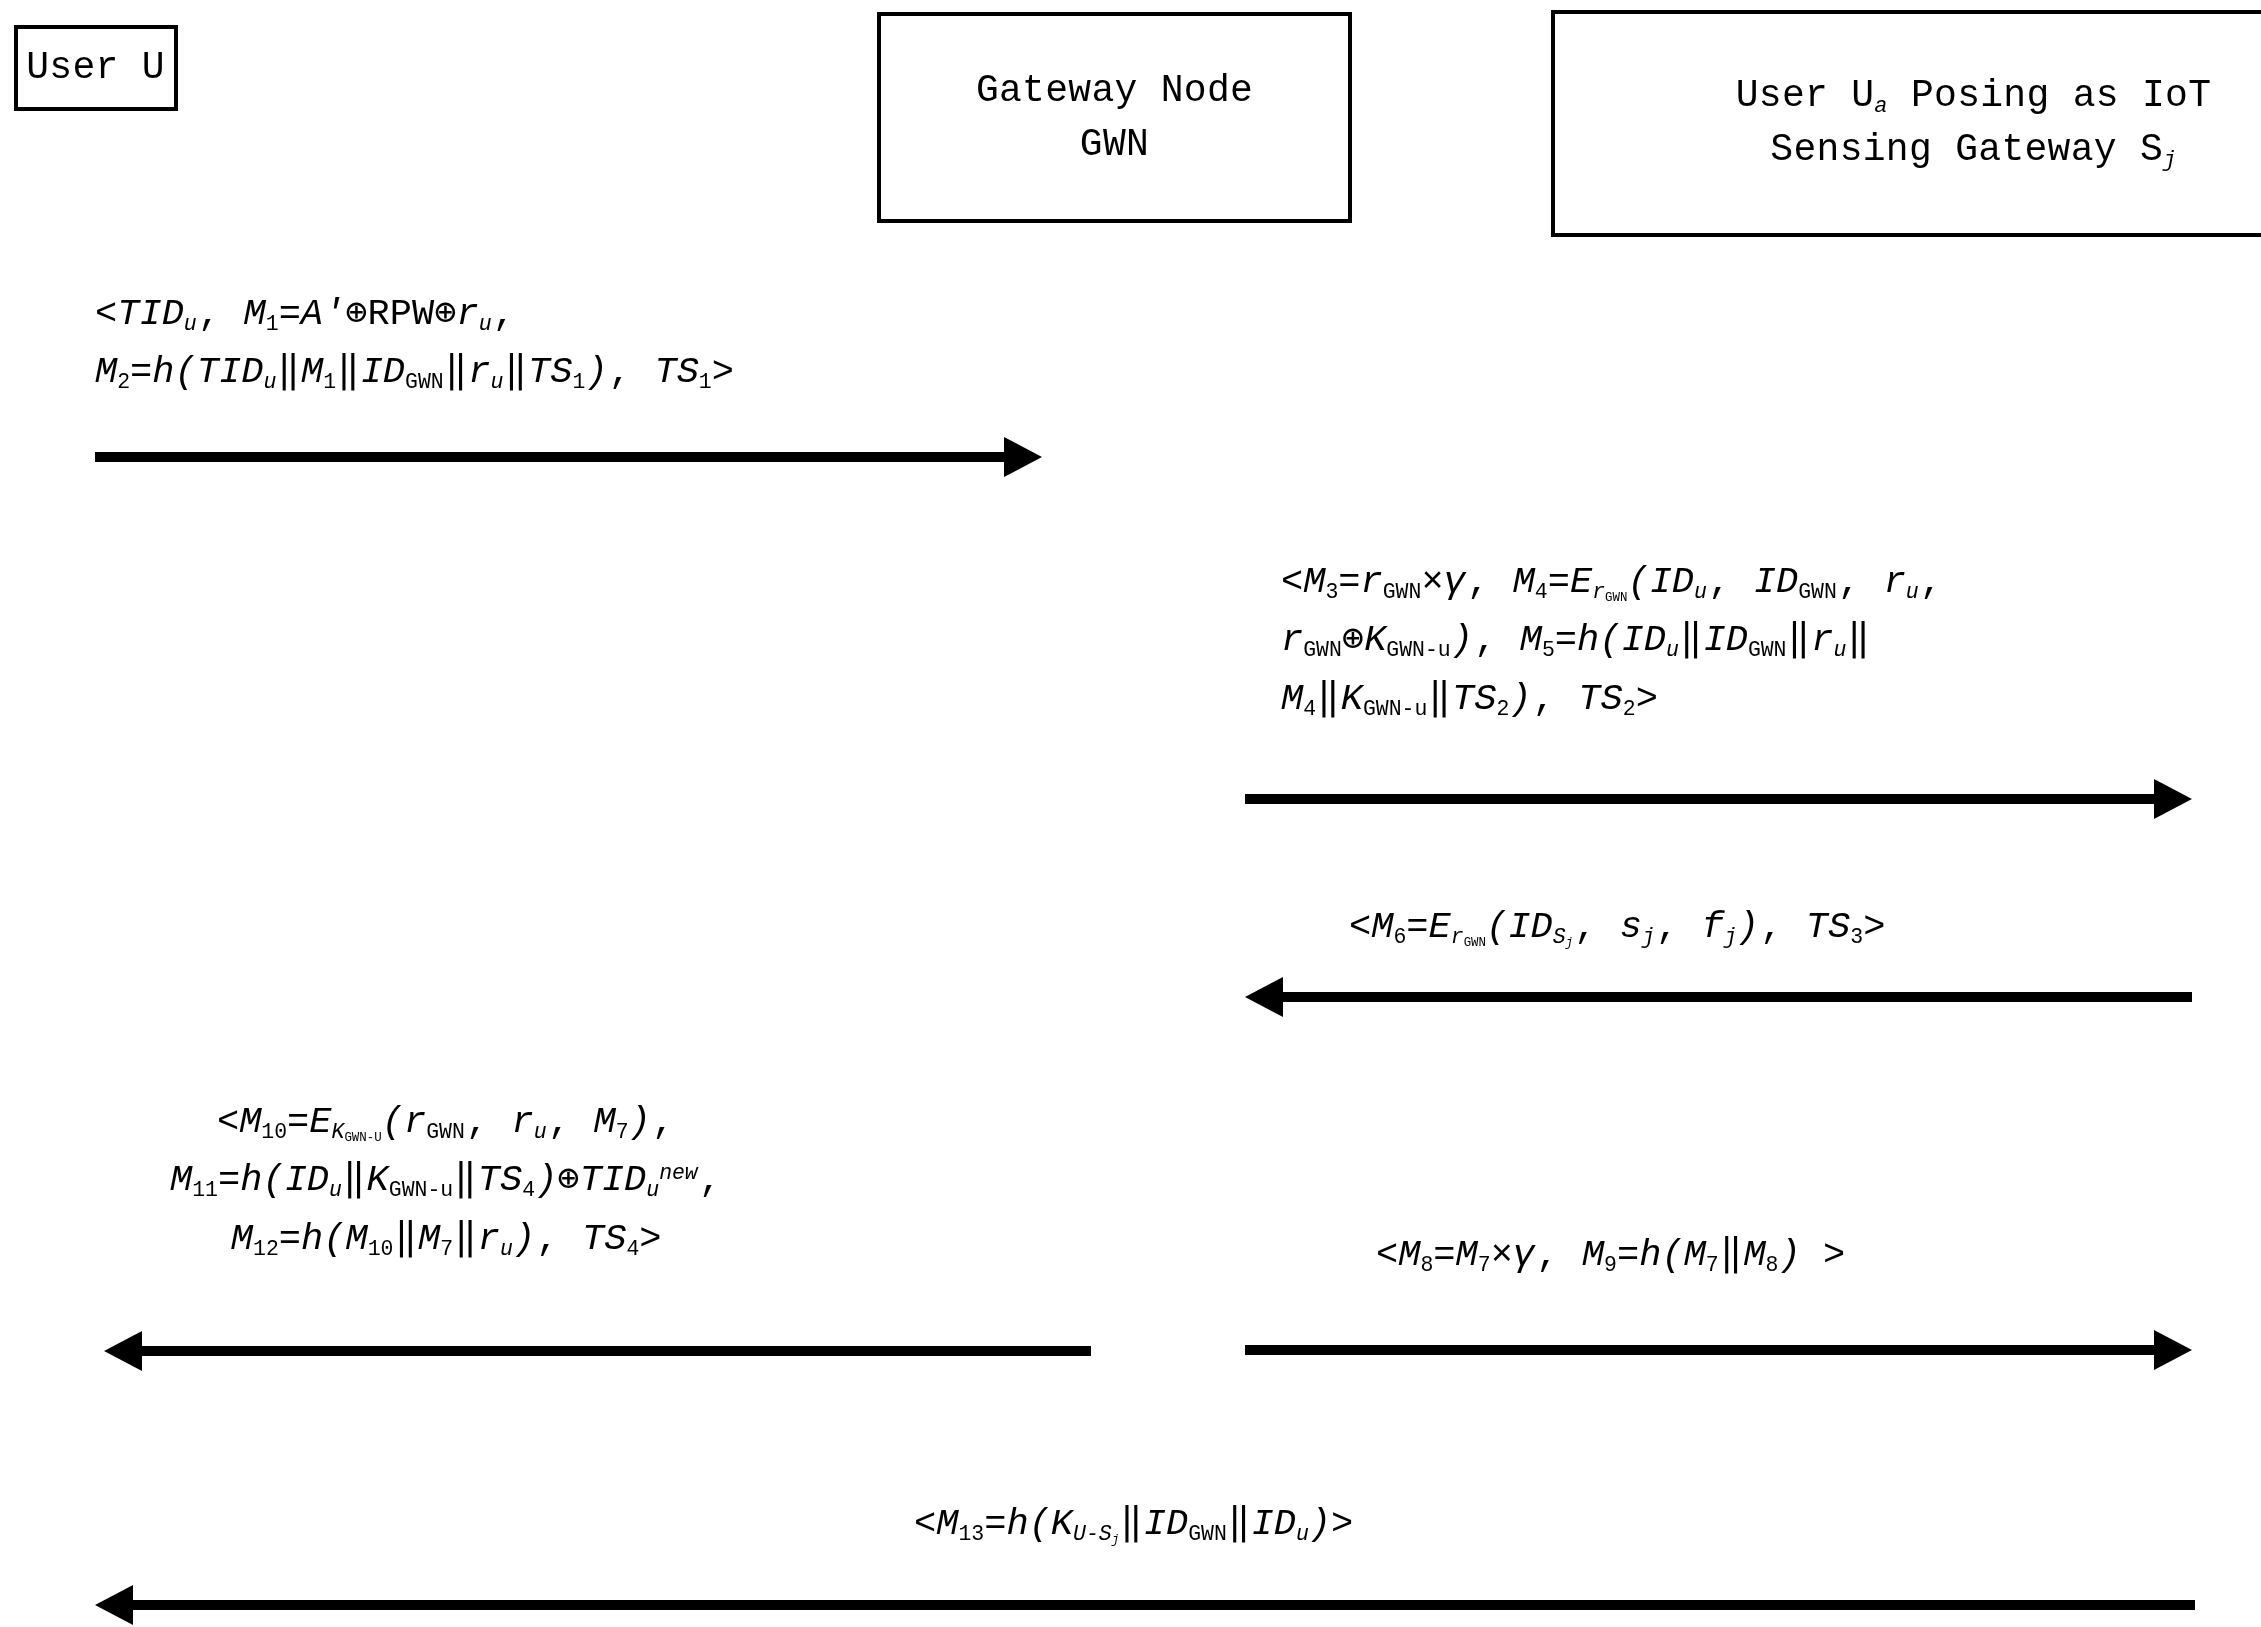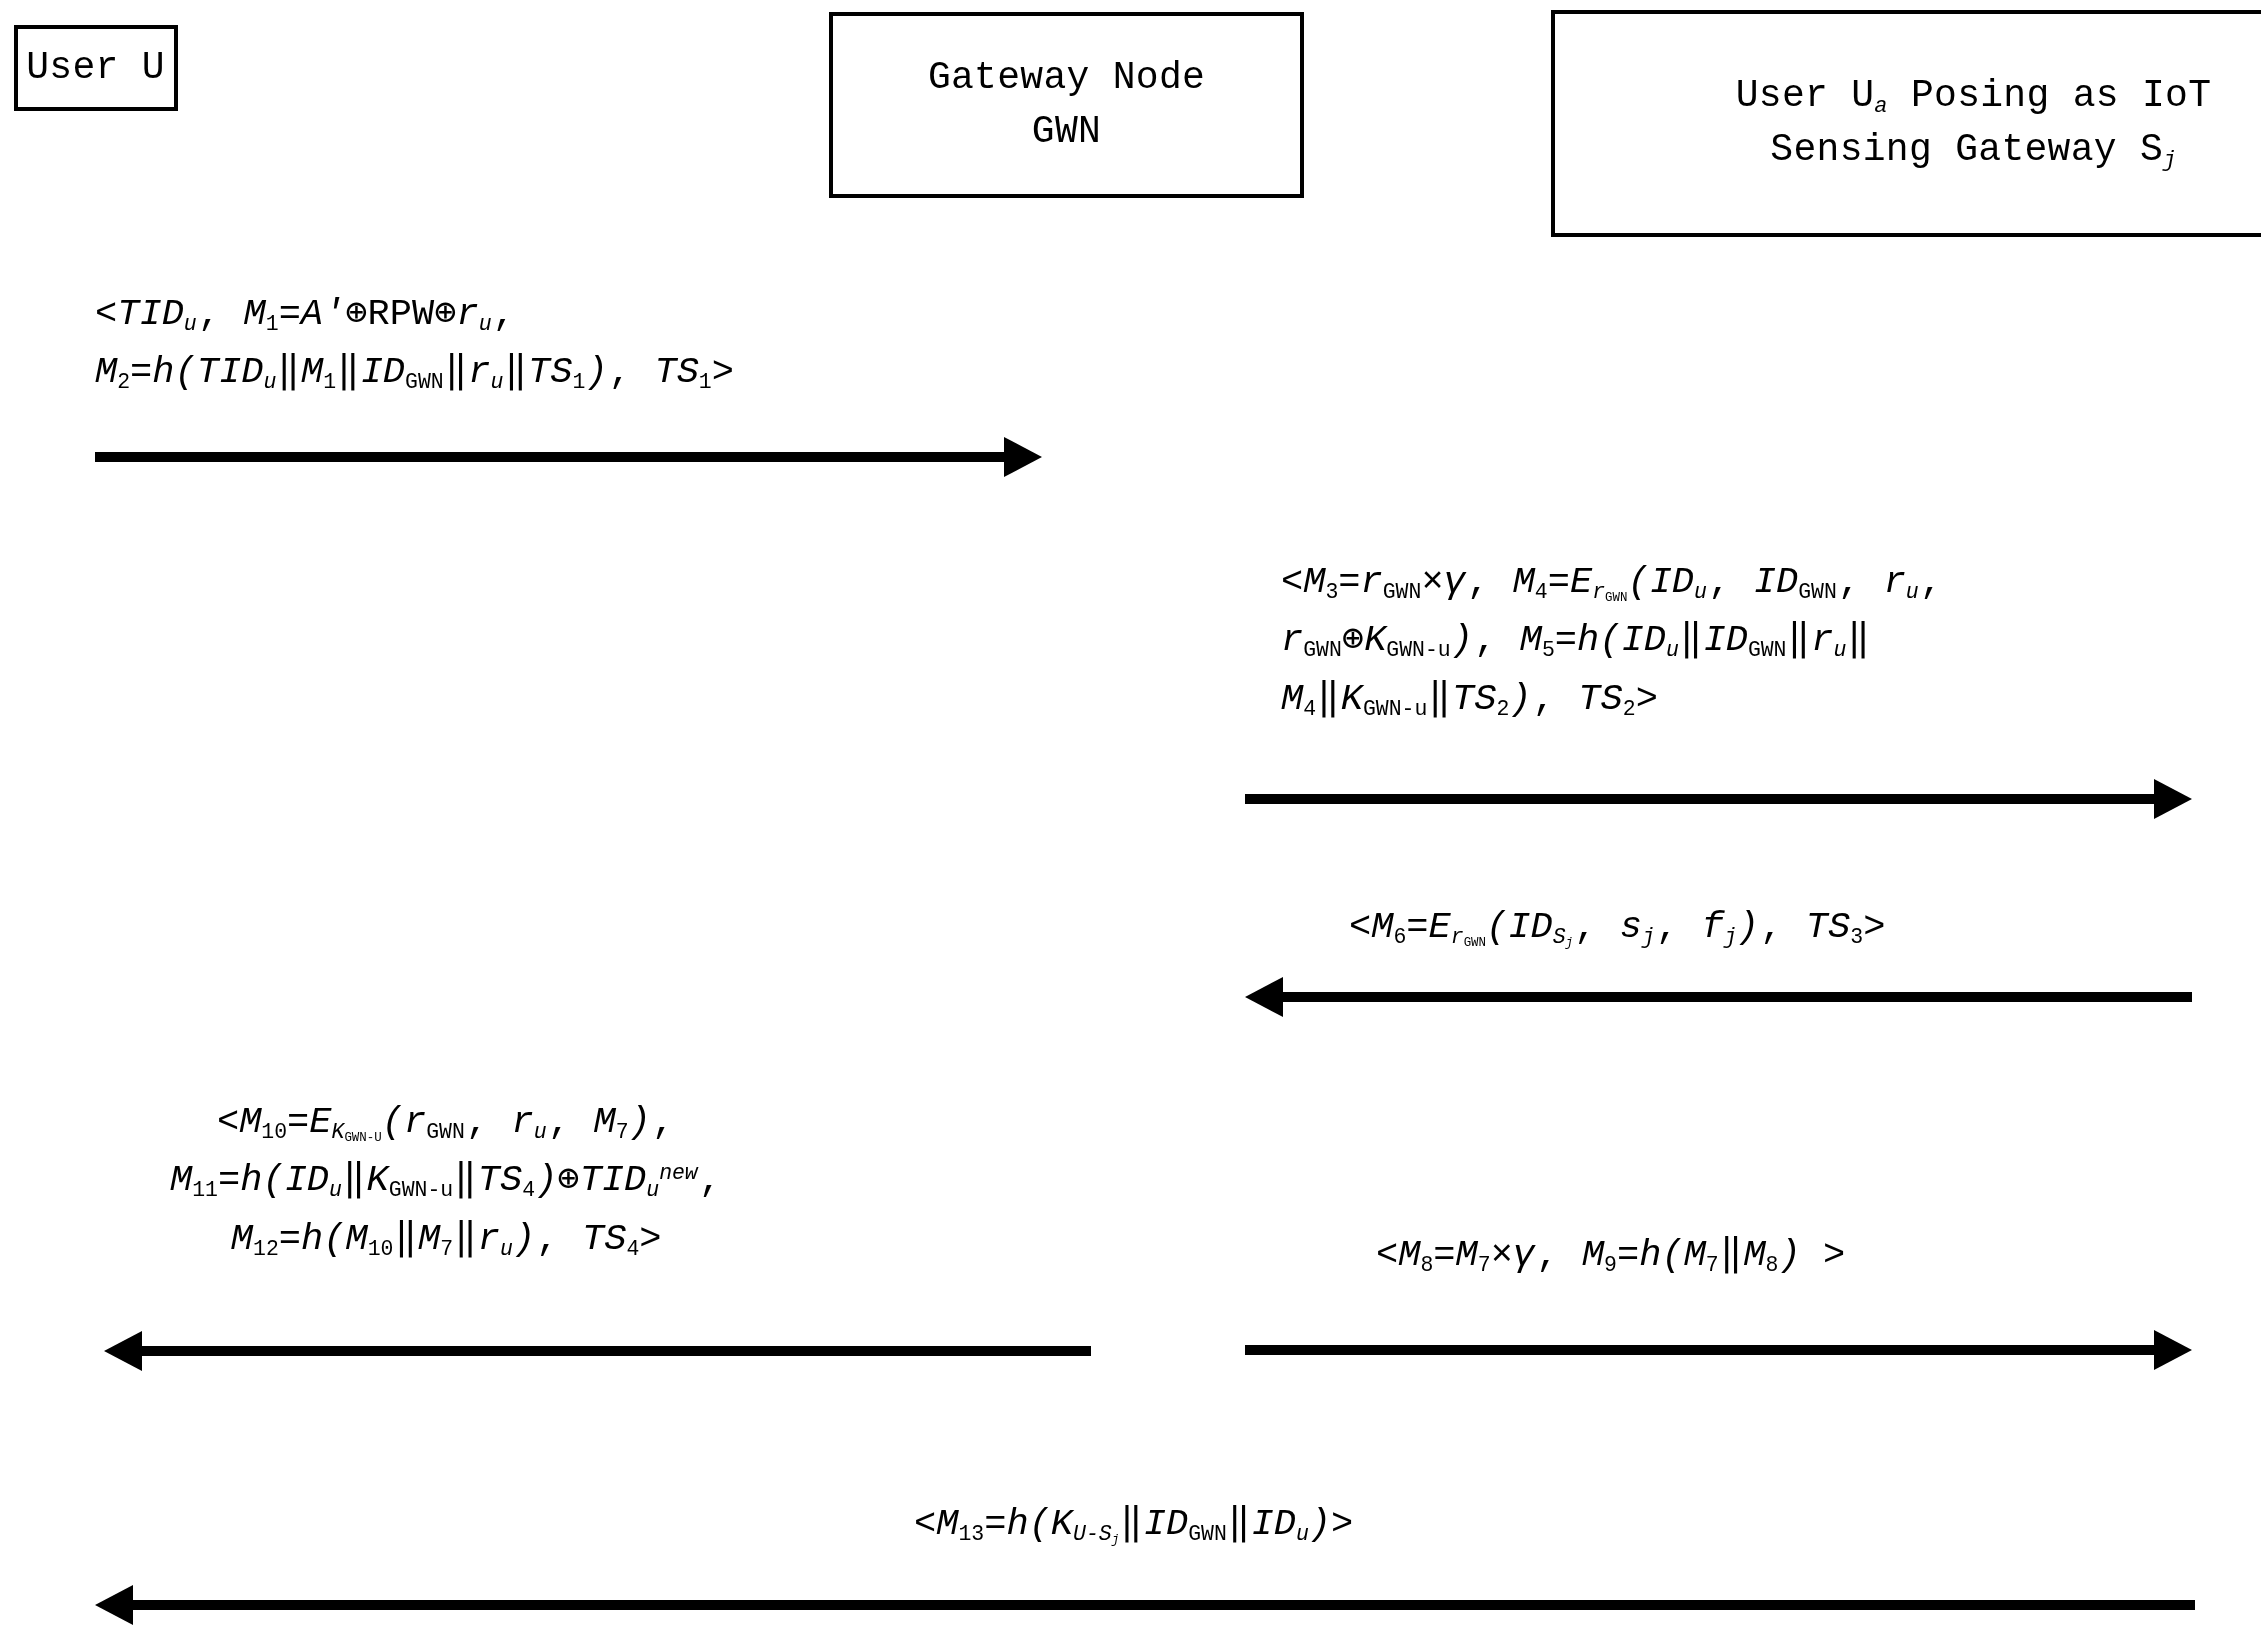--- a/index.html
+++ b/index.html
@@ -29,21 +29,21 @@
     align-items: center;
     justify-content: center;
     text-align: center;
     font-size: 38px;
     line-height: 1.42;
     letter-spacing: 0.3px;
   }
   .party-box .ln { display: block; white-space: nowrap; }
 
   #box-user-u   { left: 13.5px;   top: 24.5px;  width: 164px;  height: 86px; }
-  #box-gwn      { left: 829px; top: 12.3px;  width: 475px;  height: 186px; }
+  #box-gwn      { left: 877px; top: 12.3px;  width: 475px;  height: 211px; }
   #box-attacker { left: 1551px; top: 9.8px;  width: 845px; height: 227px; }
 
   
   .msg {
     position: absolute;
     font-size: 37px;
     line-height: 1.58;
     white-space: nowrap;
     font-style: italic;
   }

